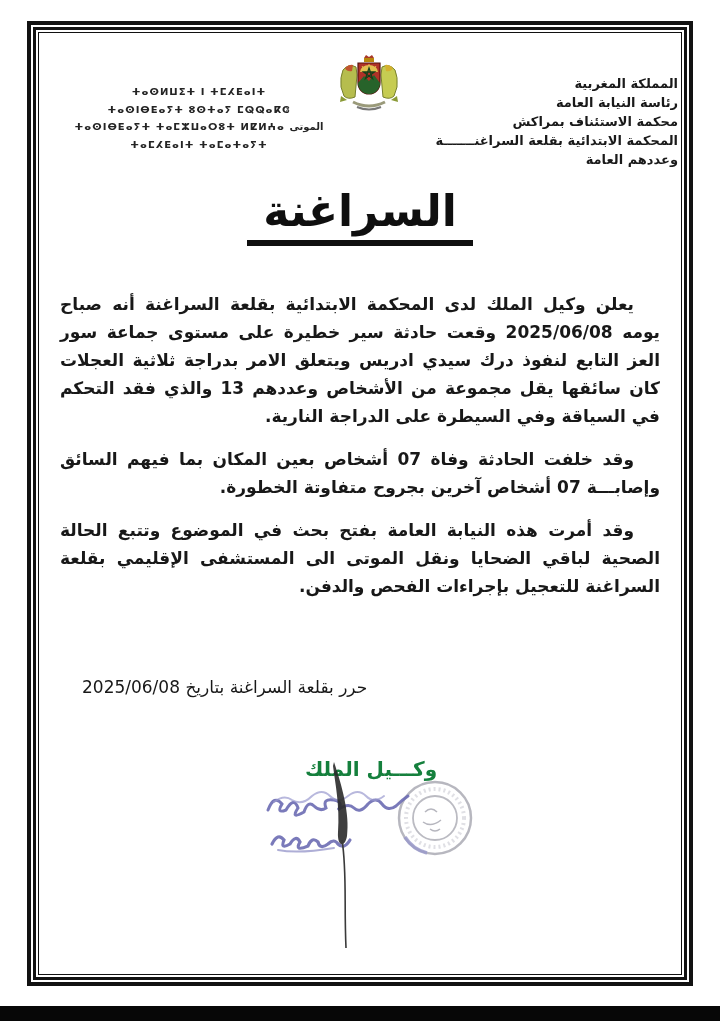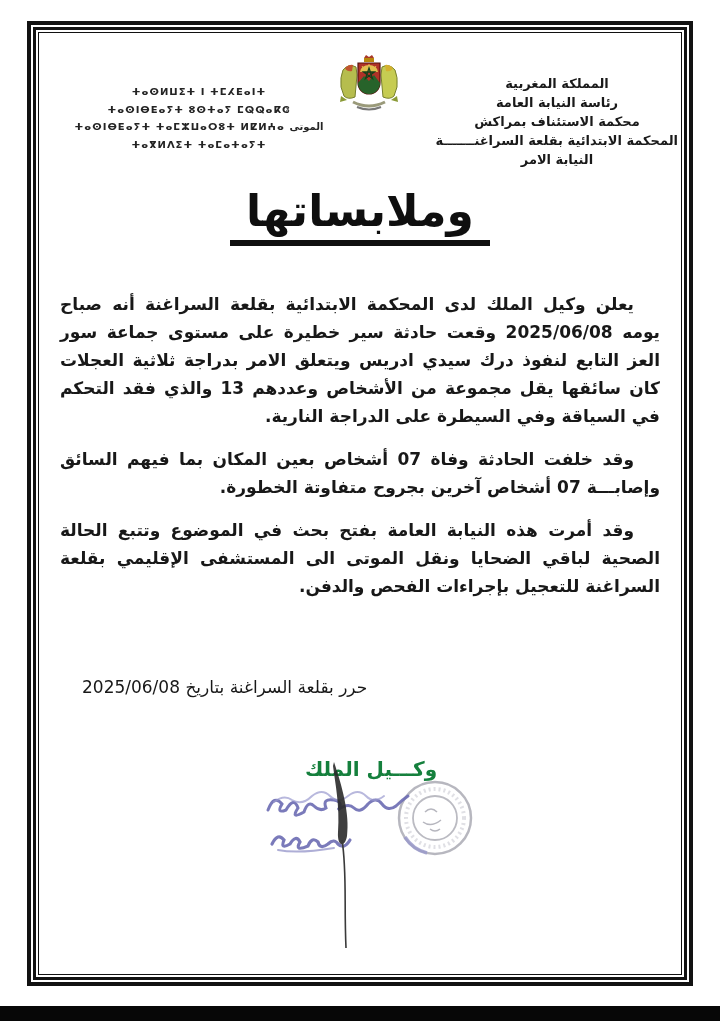--- a/index.html
+++ b/index.html
@@ -14,21 +14,21 @@
   .frame-a{left:27px;top:21px;width:658px;height:957px;border:4px solid #121212;}
   .frame-b{position:absolute;inset:2px;border:3px solid #121212;}
   .frame-c{position:absolute;inset:2px;border:1px solid #121212;}
 
   
   .tifinagh{left:60px;top:83px;width:278px;text-align:center;
     font-size:10px;line-height:17.5px;font-weight:bold;letter-spacing:1px;color:#242424;}
   .emblem{left:331px;top:54px;width:76px;height:62px;}
   .arabic-head{left:436px;top:74px;width:242px;direction:rtl;text-align:center;
     font-size:13px;line-height:19px;font-weight:bold;color:#1a1a1a;}
-  .arabic-head div{white-space:nowrap;}
+  .arabic-head div{white-space:nowrap;text-align:right;}
 
   
   .title-wrap{left:0;top:186px;width:720px;text-align:center;}
   .title-wrap span{
     display:inline-block;font-size:44px;font-weight:bold;color:#0f0f0f;
     border-bottom:6px solid #101010;padding:0 16px 3px 16px;line-height:1.15;
   }
 
   
   .doc-body{left:60px;top:290px;width:600px;direction:rtl;
@@ -51,21 +51,21 @@
 <div class="abs frame-a">
   <div class="frame-b">
     <div class="frame-c"></div>
   </div>
 </div>
 
 <div class="abs tifinagh">
   <div>ⵜⴰⵙⵍⵡⵉⵜ ⵏ ⵜⵎⵃⴹⴰⵏⵜ</div>
   <div>ⵜⴰⵙⵏⴱⴹⴰⵢⵜ ⵓⵙⵜⴰⵢ ⵎⵕⵕⴰⴽⵛ</div>
   <div>ⵜⴰⵙⵏⴱⴹⴰⵢⵜ ⵜⴰⵎⵣⵡⴰⵔⵓⵜ ⵍⵇⵍⵄⴰ الموتى</div>
-  <div>ⵜⴰⴳⵍⴷⵉⵜ ⵜⴰⵎⴰⵜⴰⵢⵜ</div>
+  <div>ⵜⴰⵎⵃⴹⴰⵏⵜ ⵜⴰⵎⴰⵜⴰⵢⵜ</div>
 </div>
 
 <div class="abs emblem">
   <svg width="76" height="62" viewBox="0 0 76 62" aria-hidden="true">
 
     <rect x="33" y="4" width="10" height="4" fill="#b8860b"></rect>
     <path d="M33 4 l2 -3 3 2 3 -2 2 3 z" fill="#aa3a2a"></path>
 
     <path d="M12 16 q6 -7 13 -3 l1 8 -2 22 q-7 3 -11 -1 l-3 -9 q-1 -10 2 -17 z" fill="#b6bd4e" stroke="#77802d" stroke-width="1"></path>
     <path d="M14 14 q4 -4 8 -3 l-1 6 q-5 1 -7 -3 z" fill="#c2552f"></path>
@@ -88,25 +88,25 @@
     <path d="M22 48 q16 8 32 0" stroke="#9a9a7a" stroke-width="3" fill="none"></path>
     <path d="M26 53 q12 5 24 0" stroke="#787878" stroke-width="2" fill="none"></path>
   </svg>
 </div>
 
 <div class="abs arabic-head">
   <div>المملكة المغربية</div>
   <div>رئاسة النيابة العامة</div>
   <div>محكمة الاستئناف بمراكش</div>
   <div>المحكمة الابتدائية بقلعة السراغنـــــــة</div>
-  <div>النيابة الامر</div>
+  <div>وعددهم العامة</div>
 </div>
 
 <div class="abs title-wrap">
-  <span>وملابساتها</span>
+  <span>السراغنة</span>
 </div>
 
 <div class="abs doc-body">
   <p>يعلن وكيل الملك لدى المحكمة الابتدائية بقلعة السراغنة أنه صباح يومه 2025/06/08 وقعت حادثة سير خطيرة على مستوى جماعة سور العز التابع لنفوذ درك سيدي ادريس ويتعلق الامر بدراجة ثلاثية العجلات كان سائقها يقل مجموعة من الأشخاص وعددهم 13 والذي فقد التحكم في السياقة وفي السيطرة على الدراجة النارية.</p>
   <p>وقد خلفت الحادثة وفاة 07 أشخاص بعين المكان بما فيهم السائق وإصابـــة 07 أشخاص آخرين بجروح متفاوتة الخطورة.</p>
   <p>وقد أمرت هذه النيابة العامة بفتح بحث في الموضوع وتتبع الحالة الصحية لباقي الضحايا ونقل الموتى الى المستشفى الإقليمي بقلعة السراغنة للتعجيل بإجراءات الفحص والدفن.</p>
 </div>
 
 <div class="abs date-line">حرر بقلعة السراغنة بتاريخ 2025/06/08</div>
 

